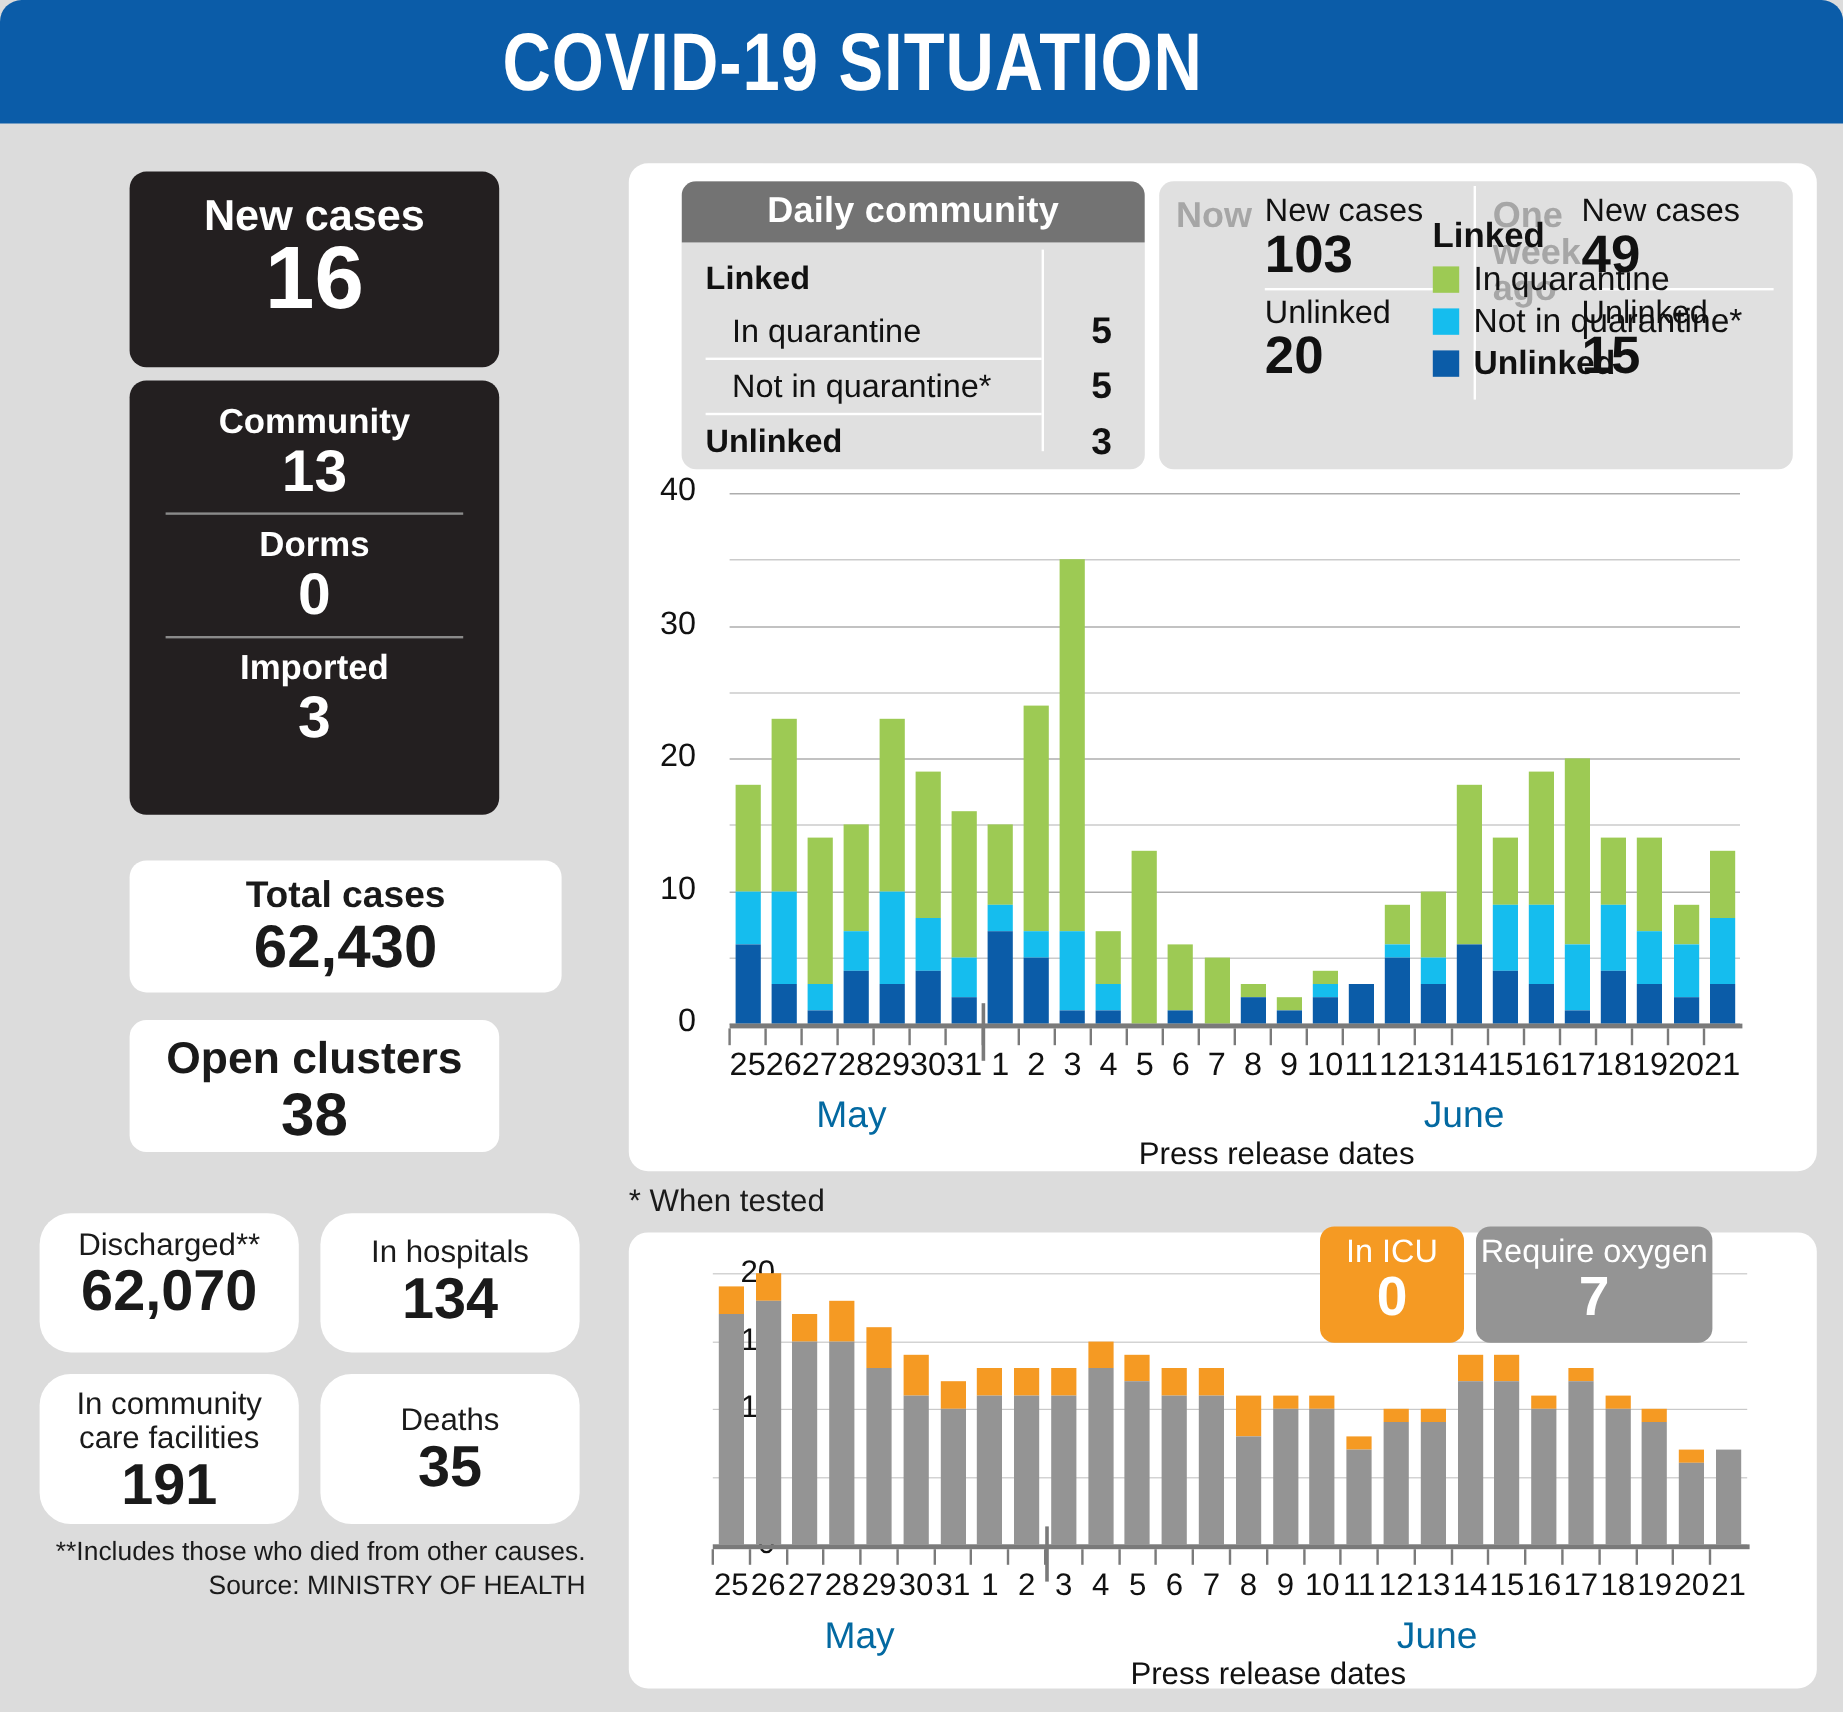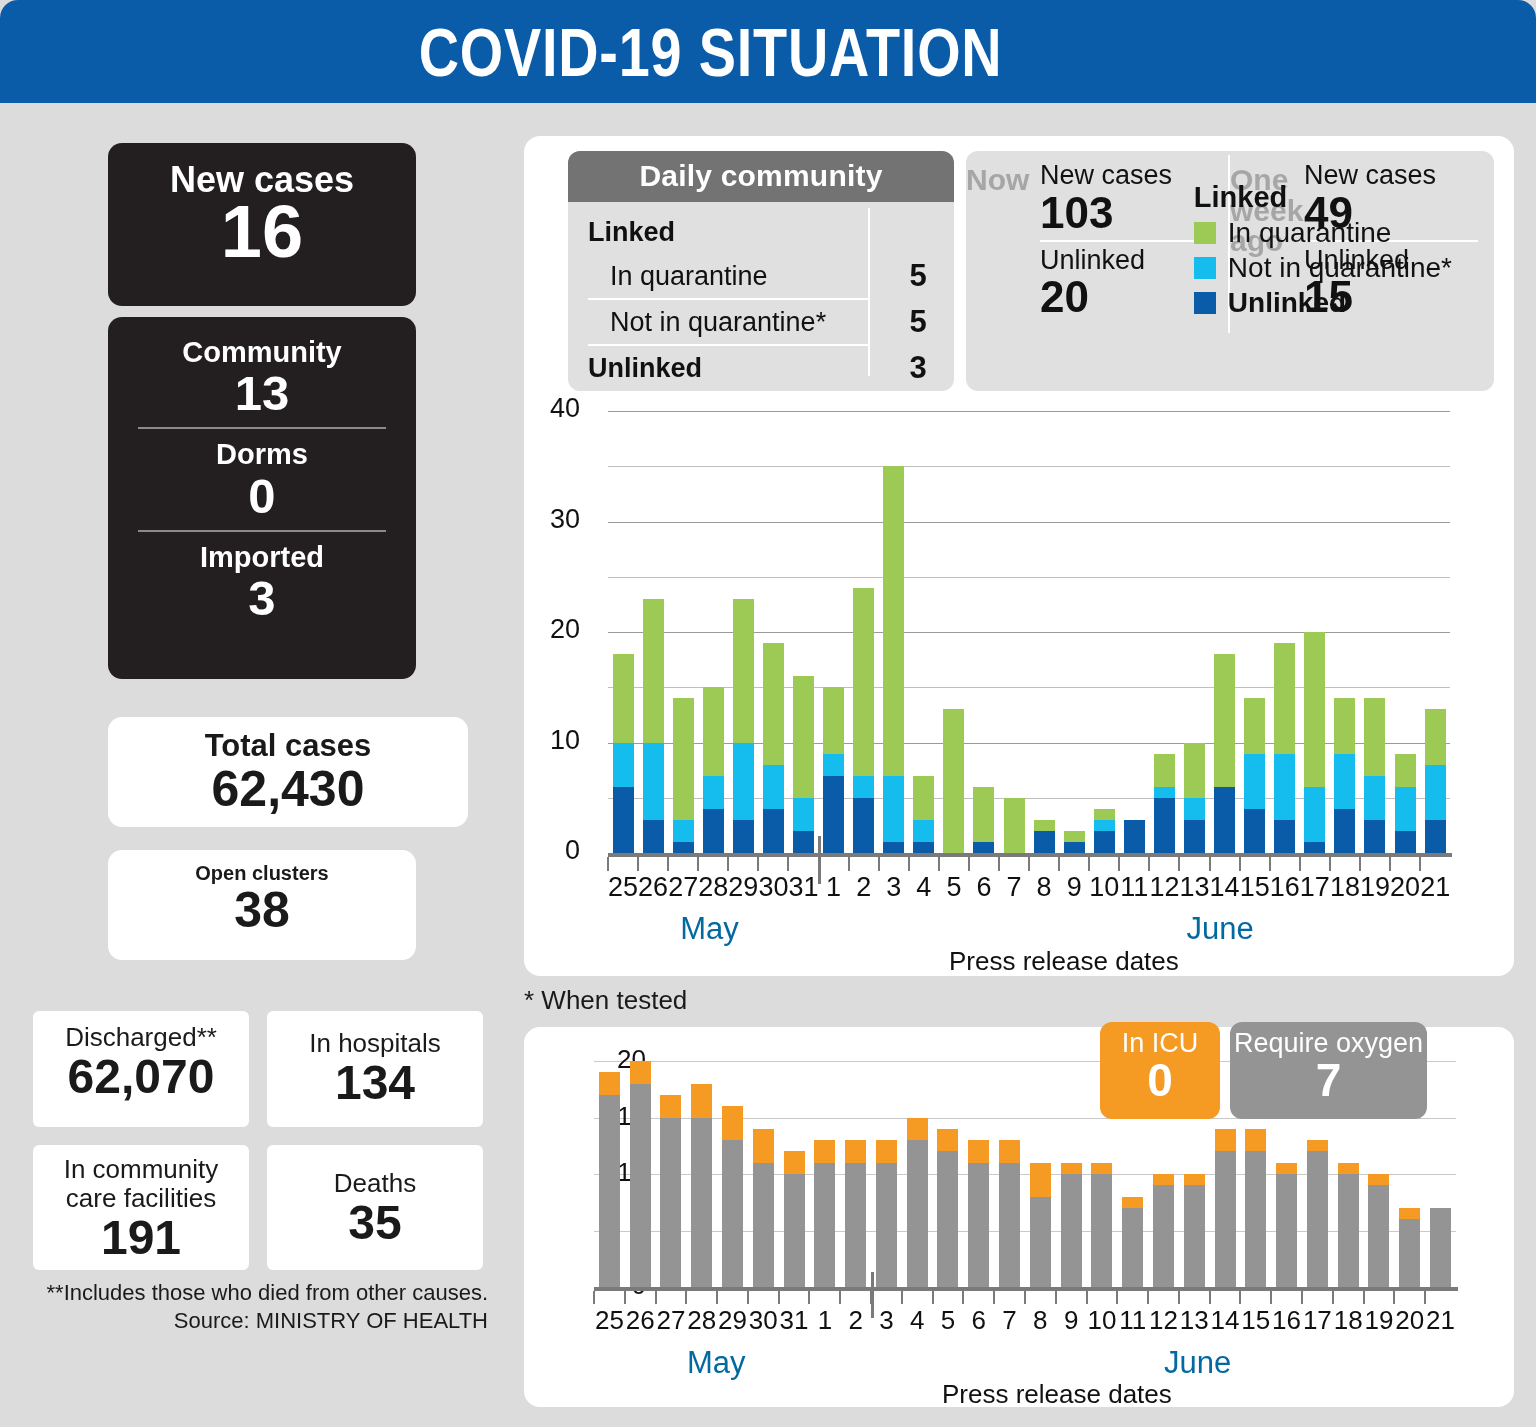--- a/index.html
+++ b/index.html
@@ -31,24 +31,24 @@
   .bd-row{ padding:3px 28px; }
   .bd-row .lbl{ font-size:29px; font-weight:bold; line-height:1.15;}
   .bd-row .val{ font-size:49px; font-weight:bold; line-height:1.0;}
   .bd-sep{ height:2px; background:#8a8a8a; margin:6px 30px; }
 
   .whitebox{ background:#fff; border-radius:14px; text-align:center; color:#1a1a1a;}
   #total-cases-box{ position:absolute; left:108px; top:614px; width:360px; height:110px; padding-top:12px;}
   #total-cases-box .lbl{ font-size:31px; font-weight:bold; line-height:1.1;}
   #total-cases-box .val{ font-size:50px; font-weight:bold; line-height:1.05;}
   #open-clusters-box{ position:absolute; left:108px; top:747px; width:308px; height:110px; padding-top:12px;}
-  #open-clusters-box .lbl{ font-size:20px; font-weight:bold; line-height:1.1;}
+  #open-clusters-box .lbl{ font-size:37px; font-weight:bold; line-height:1.1;}
   #open-clusters-box .val{ font-size:50px; font-weight:bold; line-height:1.05;}
 
-  .smallbox{ background:#fff; border-radius:6px; text-align:center; color:#1a1a1a; position:absolute;}
+  .smallbox{ background:#fff; border-radius:26px; text-align:center; color:#1a1a1a; position:absolute;}
   .smallbox .lbl{ font-size:26px; line-height:1.12;}
   .smallbox .val{ font-size:48px; font-weight:bold; line-height:1.05;}
   #discharged-box{ left:33px; top:908px; width:216px; height:116px; padding-top:12px;}
   #hospitals-box{  left:267px; top:908px; width:216px; height:116px; padding-top:18px;}
   #ccf-box{        left:33px; top:1042px; width:216px; height:125px; padding-top:10px;}
   #deaths-box{     left:267px;top:1042px; width:216px; height:125px; padding-top:24px;}
 
   .footnote{ position:absolute; right:24px; top:1176px; width:470px;
              text-align:right; font-size:22px; color:#1a1a1a; line-height:1.28;}
 
@@ -69,21 +69,21 @@
   .daily-body{ position:relative; padding:8px 0 0 0; }
   .d-row{ display:flex; align-items:center; height:44px; }
   .d-label{ flex:1; font-size:27px; color:#111; padding-left:20px;}
   .d-label.ind{ padding-left:42px;}
   .d-label.bold{ font-weight:bold;}
   .d-val{ width:72px; text-align:center; font-size:31px; font-weight:bold; color:#111;}
   .d-divline{ height:2px; background:#fff; margin:0 86px 0 20px;}
   .d-vline{ position:absolute; left:300px; top:6px; width:2px; height:168px; background:#fff;}
 
   .weekly-body{ position:relative; display:flex; padding:10px 0 0 0;}
-  .wk-half{ width:50%; display:flex; }
+  .wk-half{ width:50%; display:flex; padding-left:14px;}
   .wk-now{ color:#a6a6a6; font-size:30px; font-weight:bold; line-height:1.02; width:74px; padding-top:4px;}
   .wk-stats{ flex:1; padding-right:16px;}
   .wk-lbl{ font-size:27px; color:#111; line-height:1.1;}
   .wk-val{ font-size:44px; font-weight:bold; color:#111; line-height:1.02;}
   .wk-sep{ height:2px; background:#fff; margin:4px 0 4px 0;}
   .wk-vline{ position:absolute; left:262px; top:4px; width:2px; height:178px; background:#fff;}
 
   
   .chart-area{ position:absolute; left:0; top:0; width:990px; height:840px;}
   .plot{ position:absolute; left:84px; top:275px; width:842px; height:442px;}

